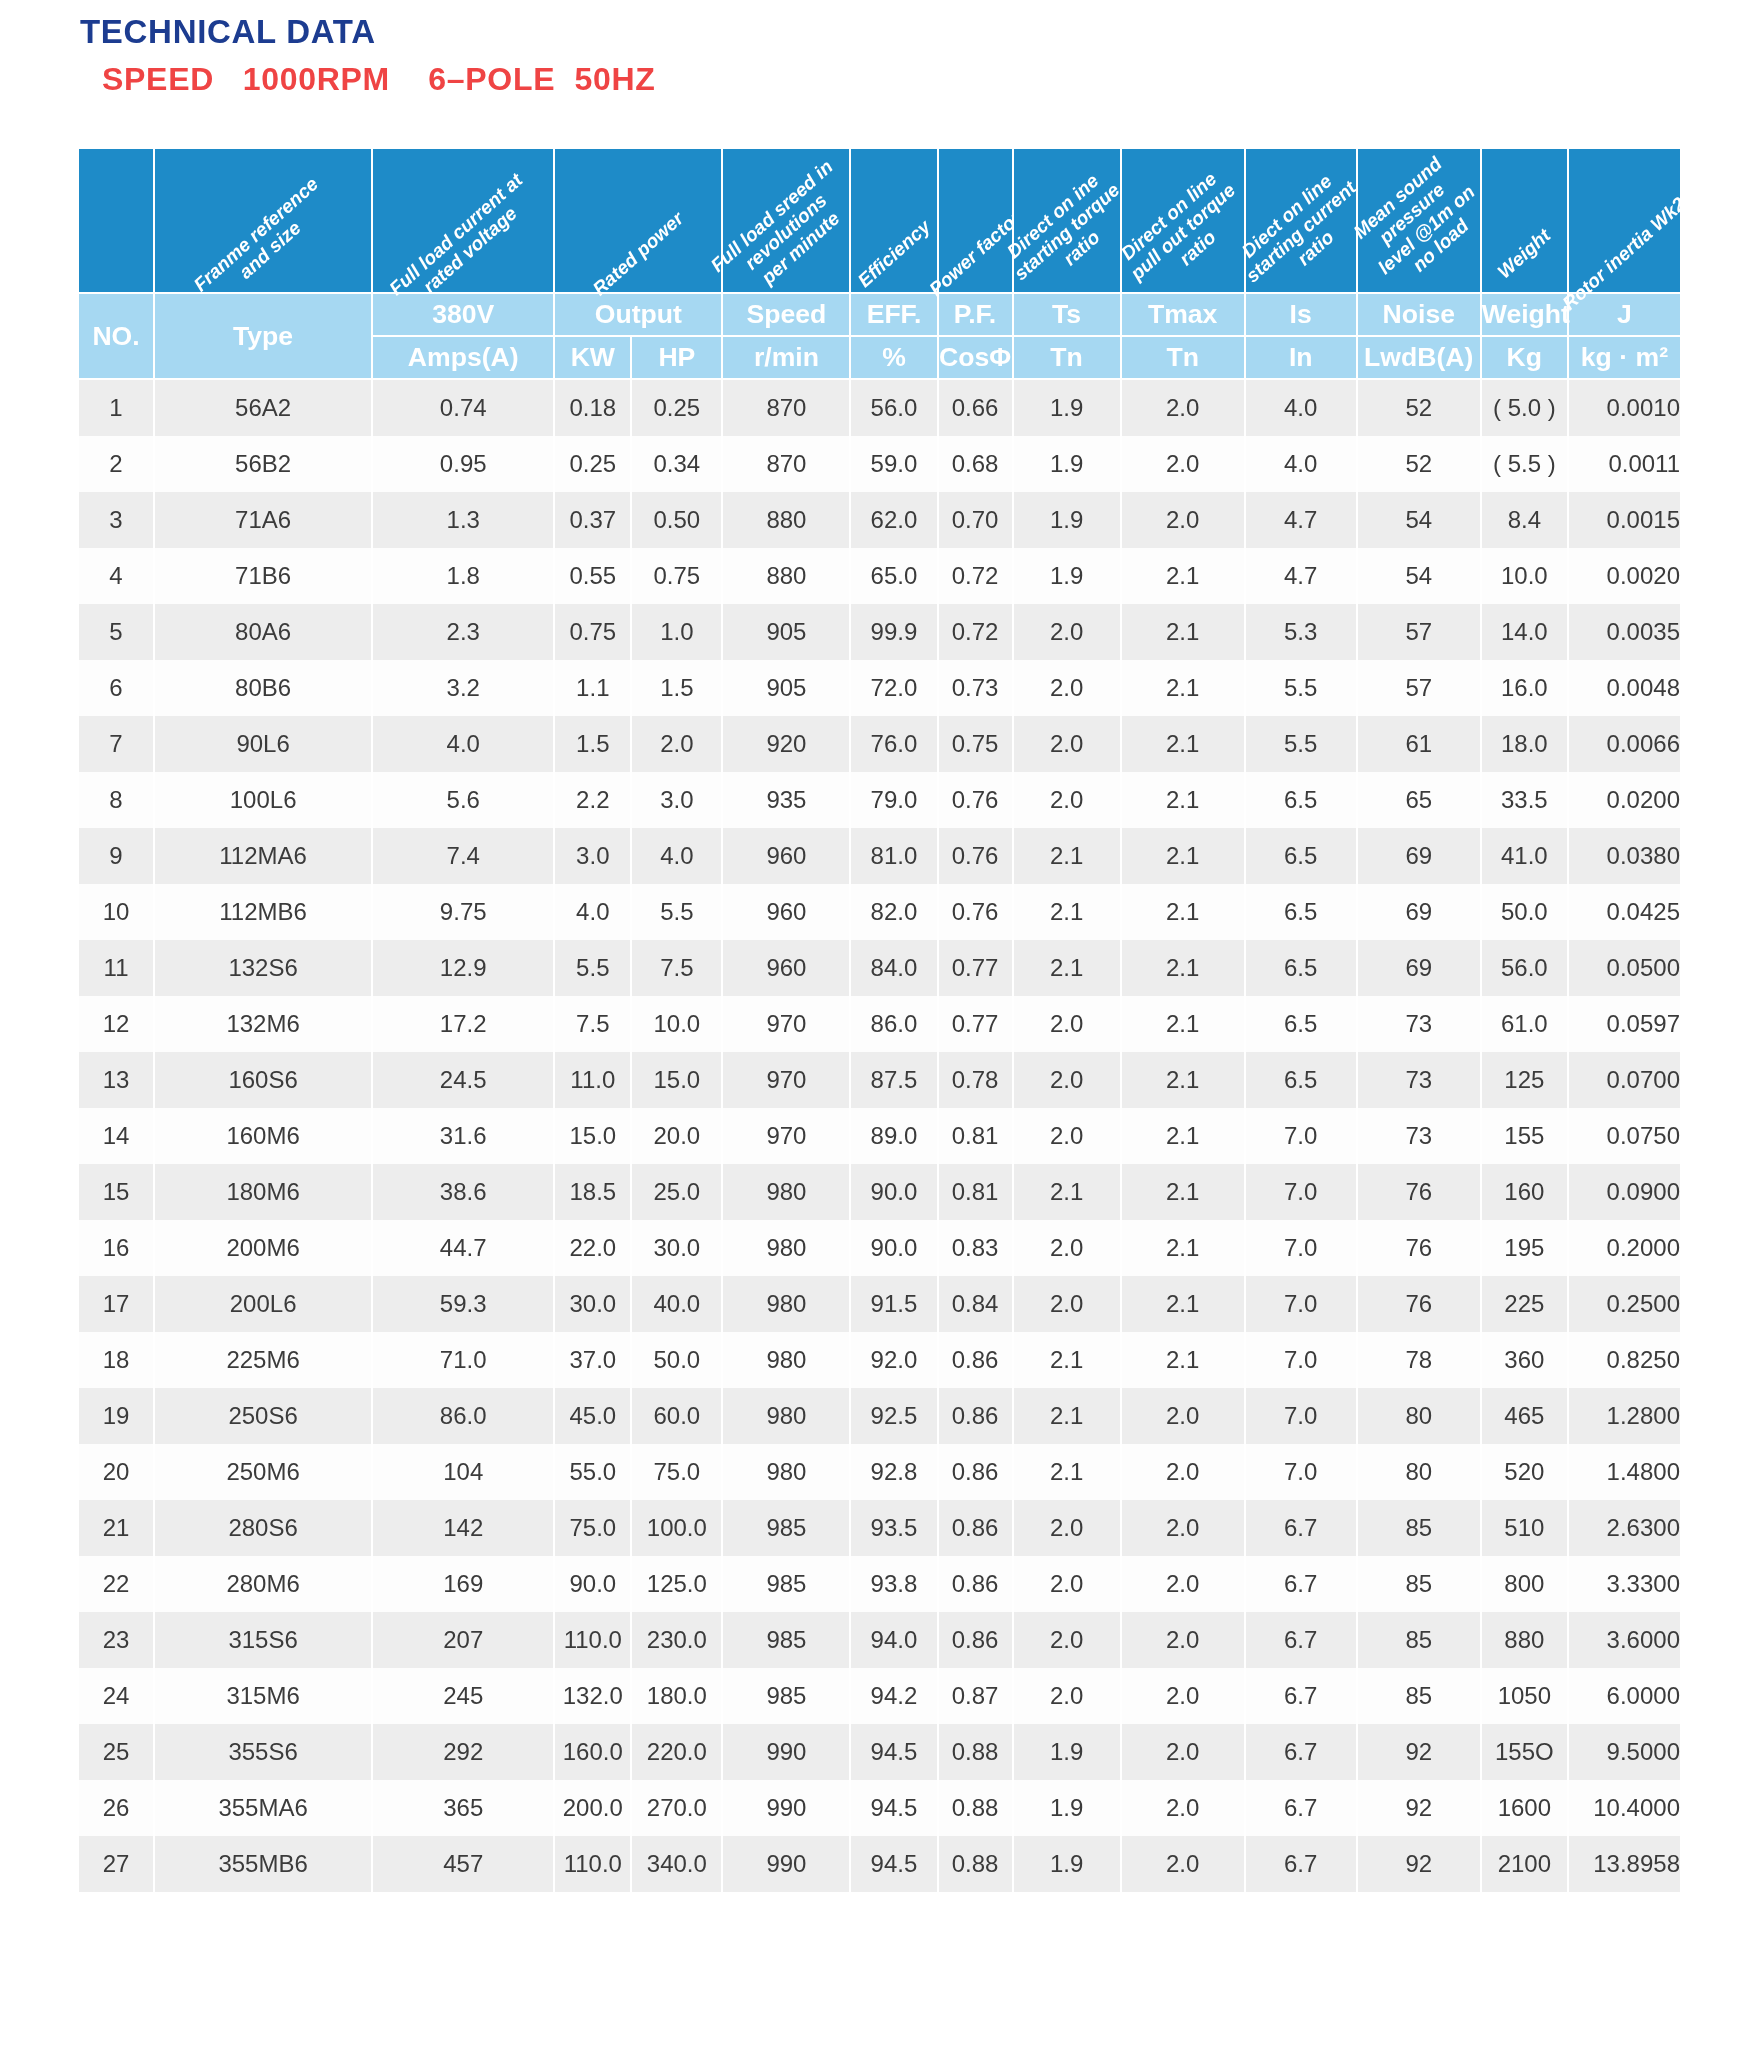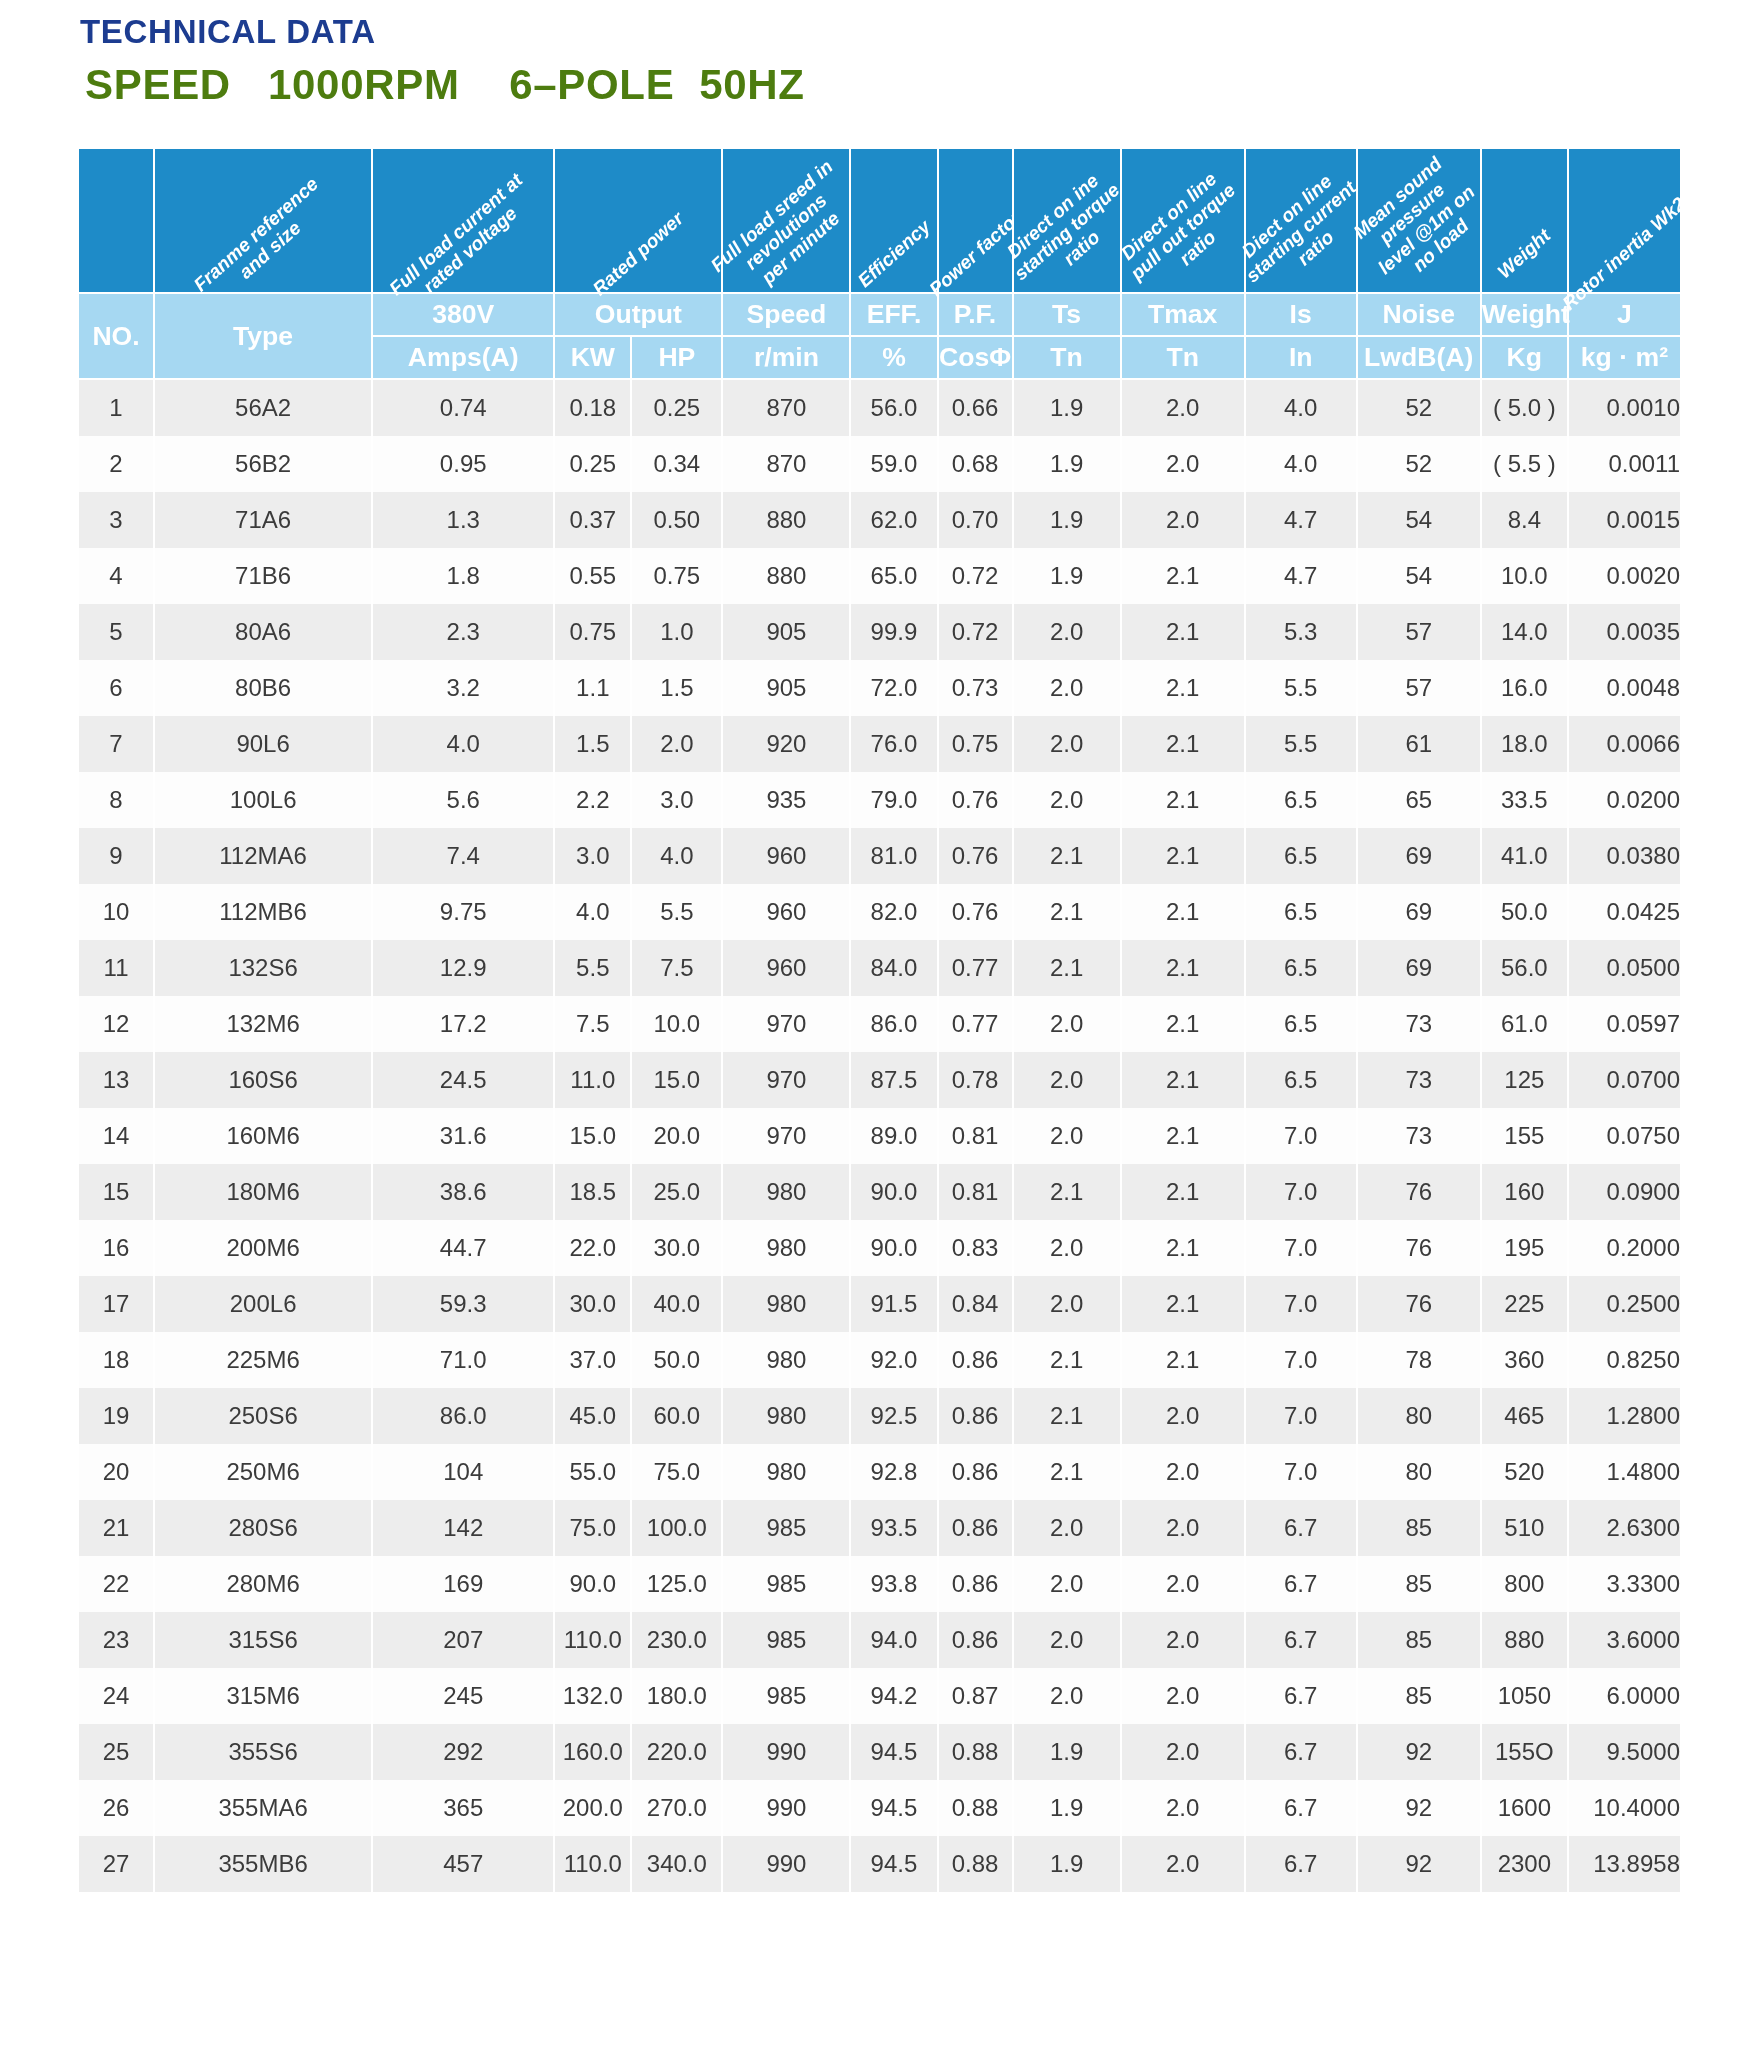--- a/index.html
+++ b/index.html
@@ -9,23 +9,23 @@
     position:relative;
   }
   .page { position:absolute; inset:0; }
 
   .title {
     position:absolute; left:80px; top:12.6px;
     font-size:33px; font-weight:900; letter-spacing:0.7px;
     color:#1c3c90; white-space:pre;
   }
   .subtitle {
-    position:absolute; left:85px; top:61px;
-    font-size:42px; font-weight:bold; letter-spacing:0.7px;
-    color:#4d7c0f; white-space:pre;
+    position:absolute; left:102px; top:61px;
+    font-size:32px; font-weight:bold; letter-spacing:0.7px;
+    color:#ef4444; white-space:pre;
   }
 
   table.spec {
     position:absolute; left:79px; top:149px;
     width:1601px; border-collapse:collapse; table-layout:fixed;
   }
   table.spec th, table.spec td { padding:0; }
 
   
   th.diag {
@@ -592,19 +592,19 @@
           <td>457</td>
           <td>110.0</td>
           <td>340.0</td>
           <td>990</td>
           <td>94.5</td>
           <td>0.88</td>
           <td>1.9</td>
           <td>2.0</td>
           <td>6.7</td>
           <td>92</td>
-          <td>2300</td>
+          <td>2100</td>
           <td>13.8958</td>
         </tr>
       </tbody>
   </table>
 </div>
 
 
 </body></html>

